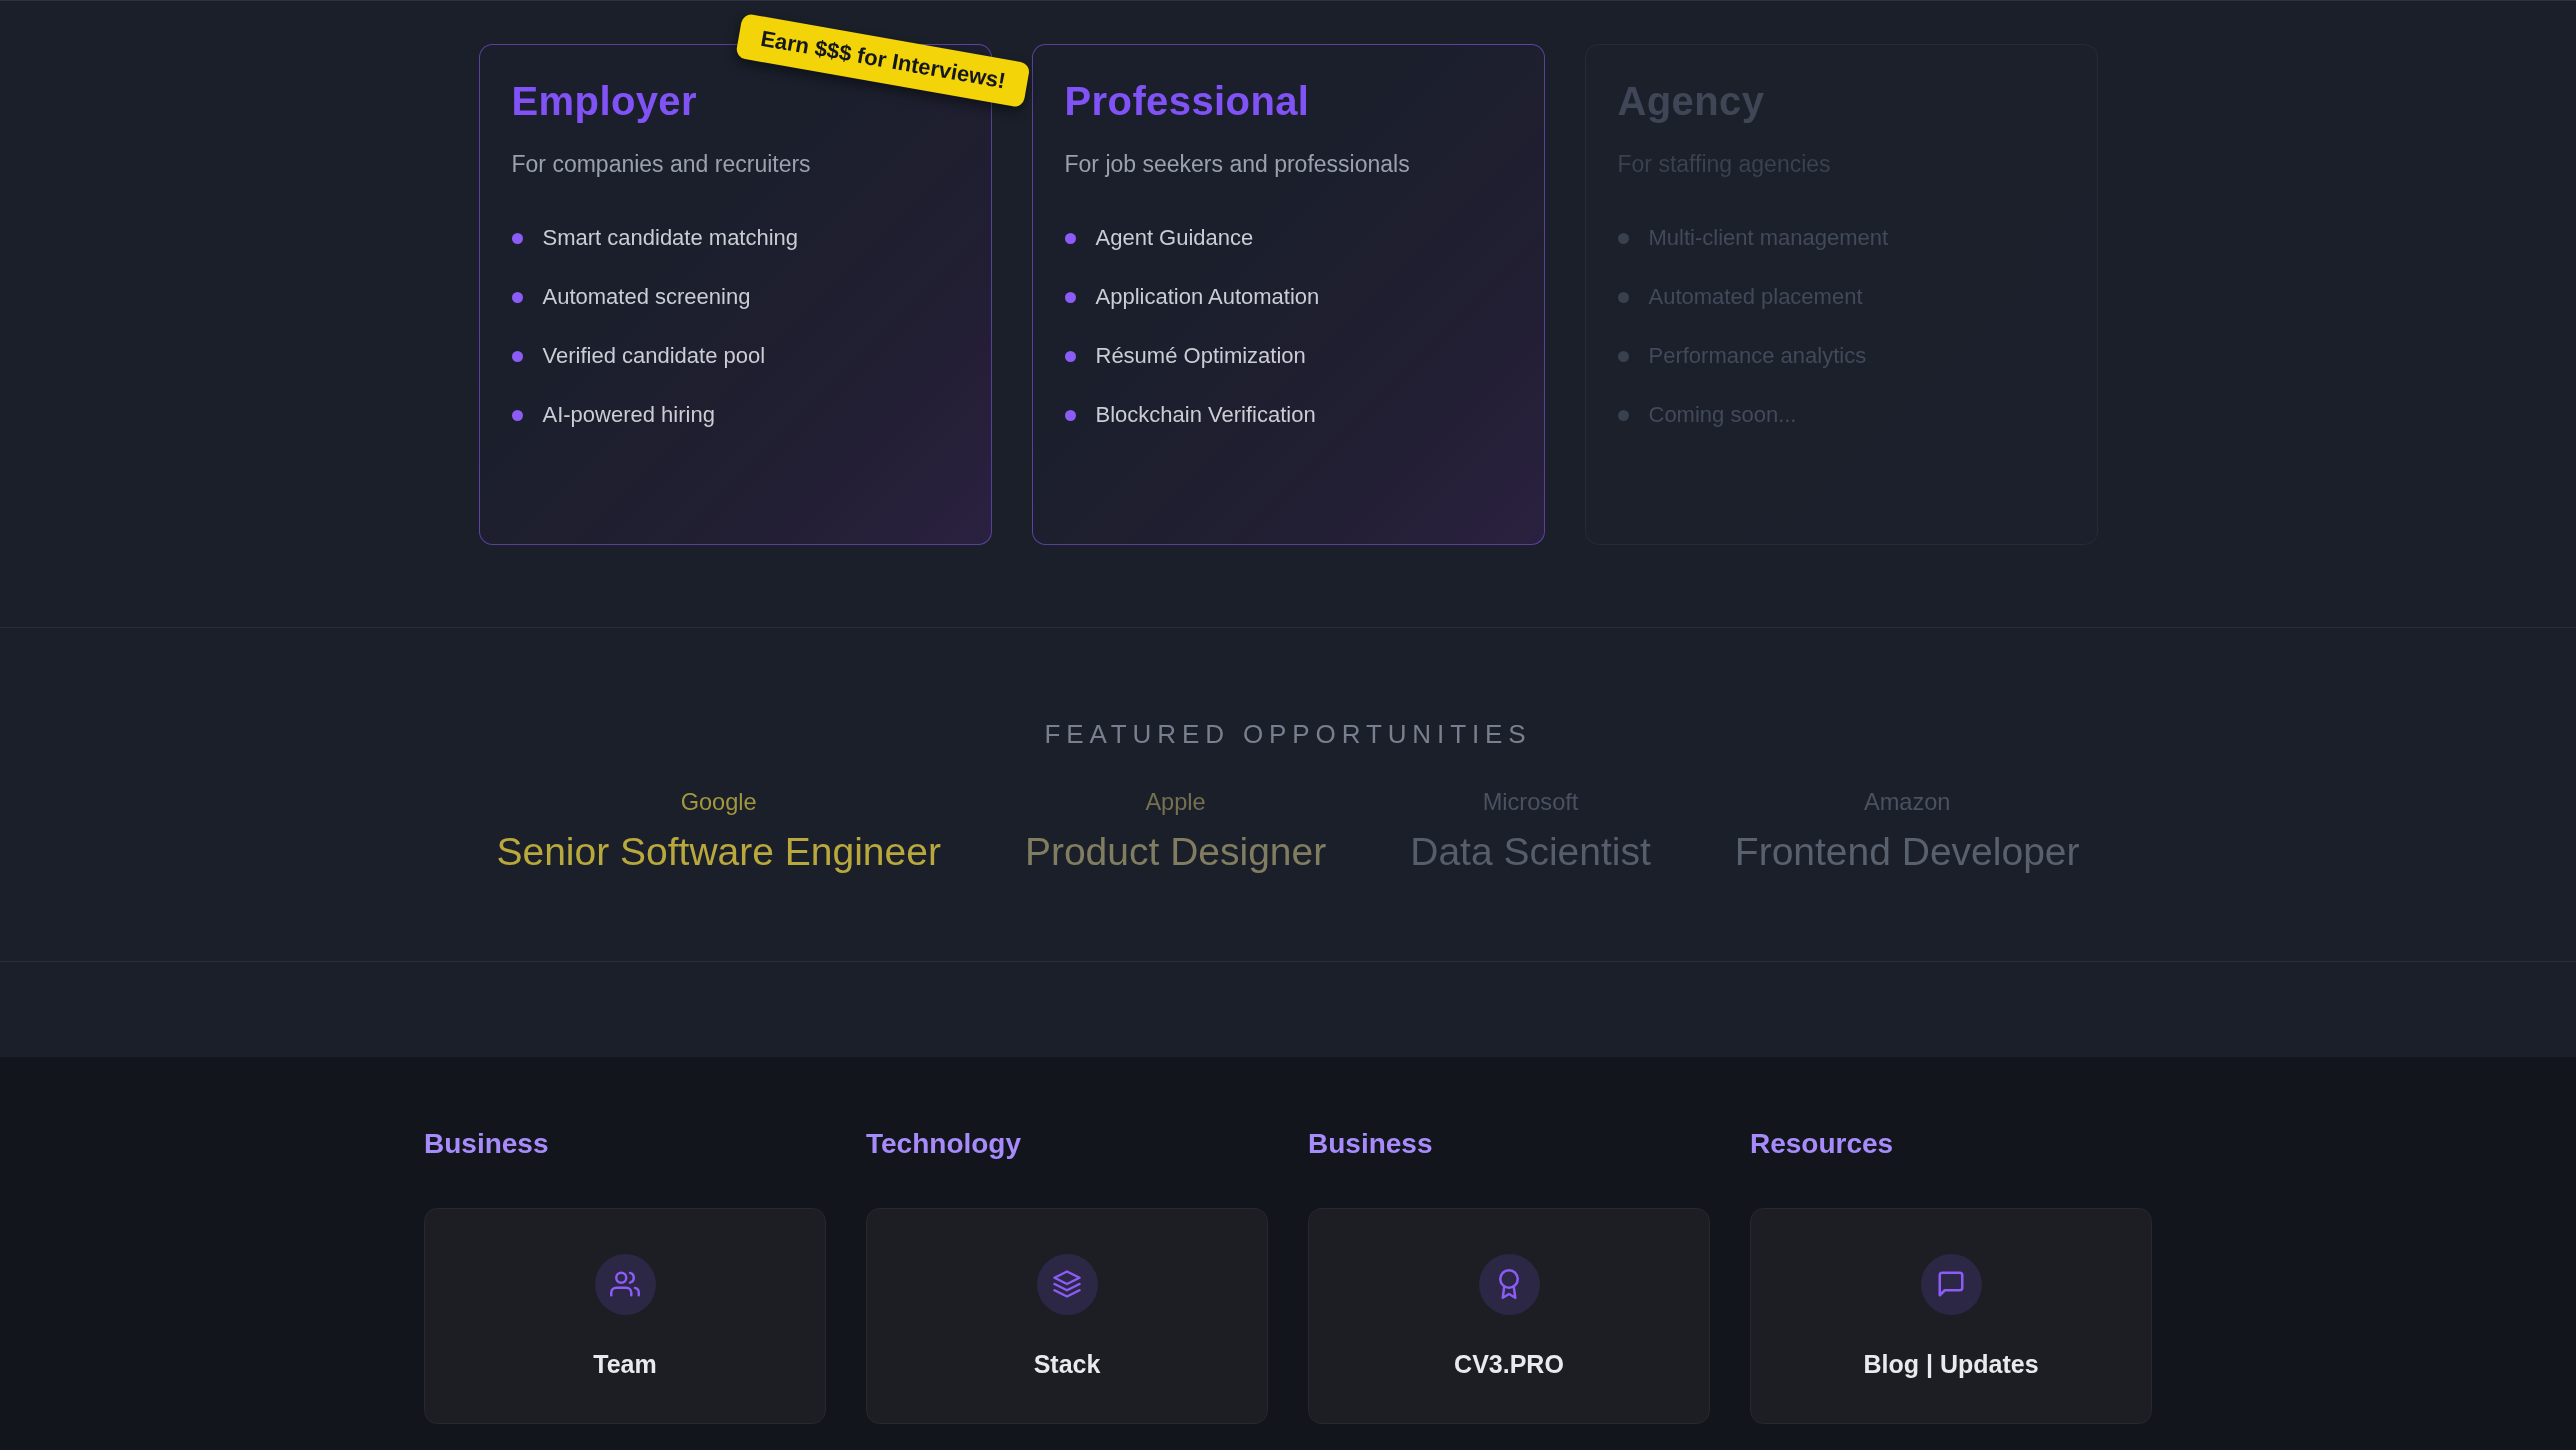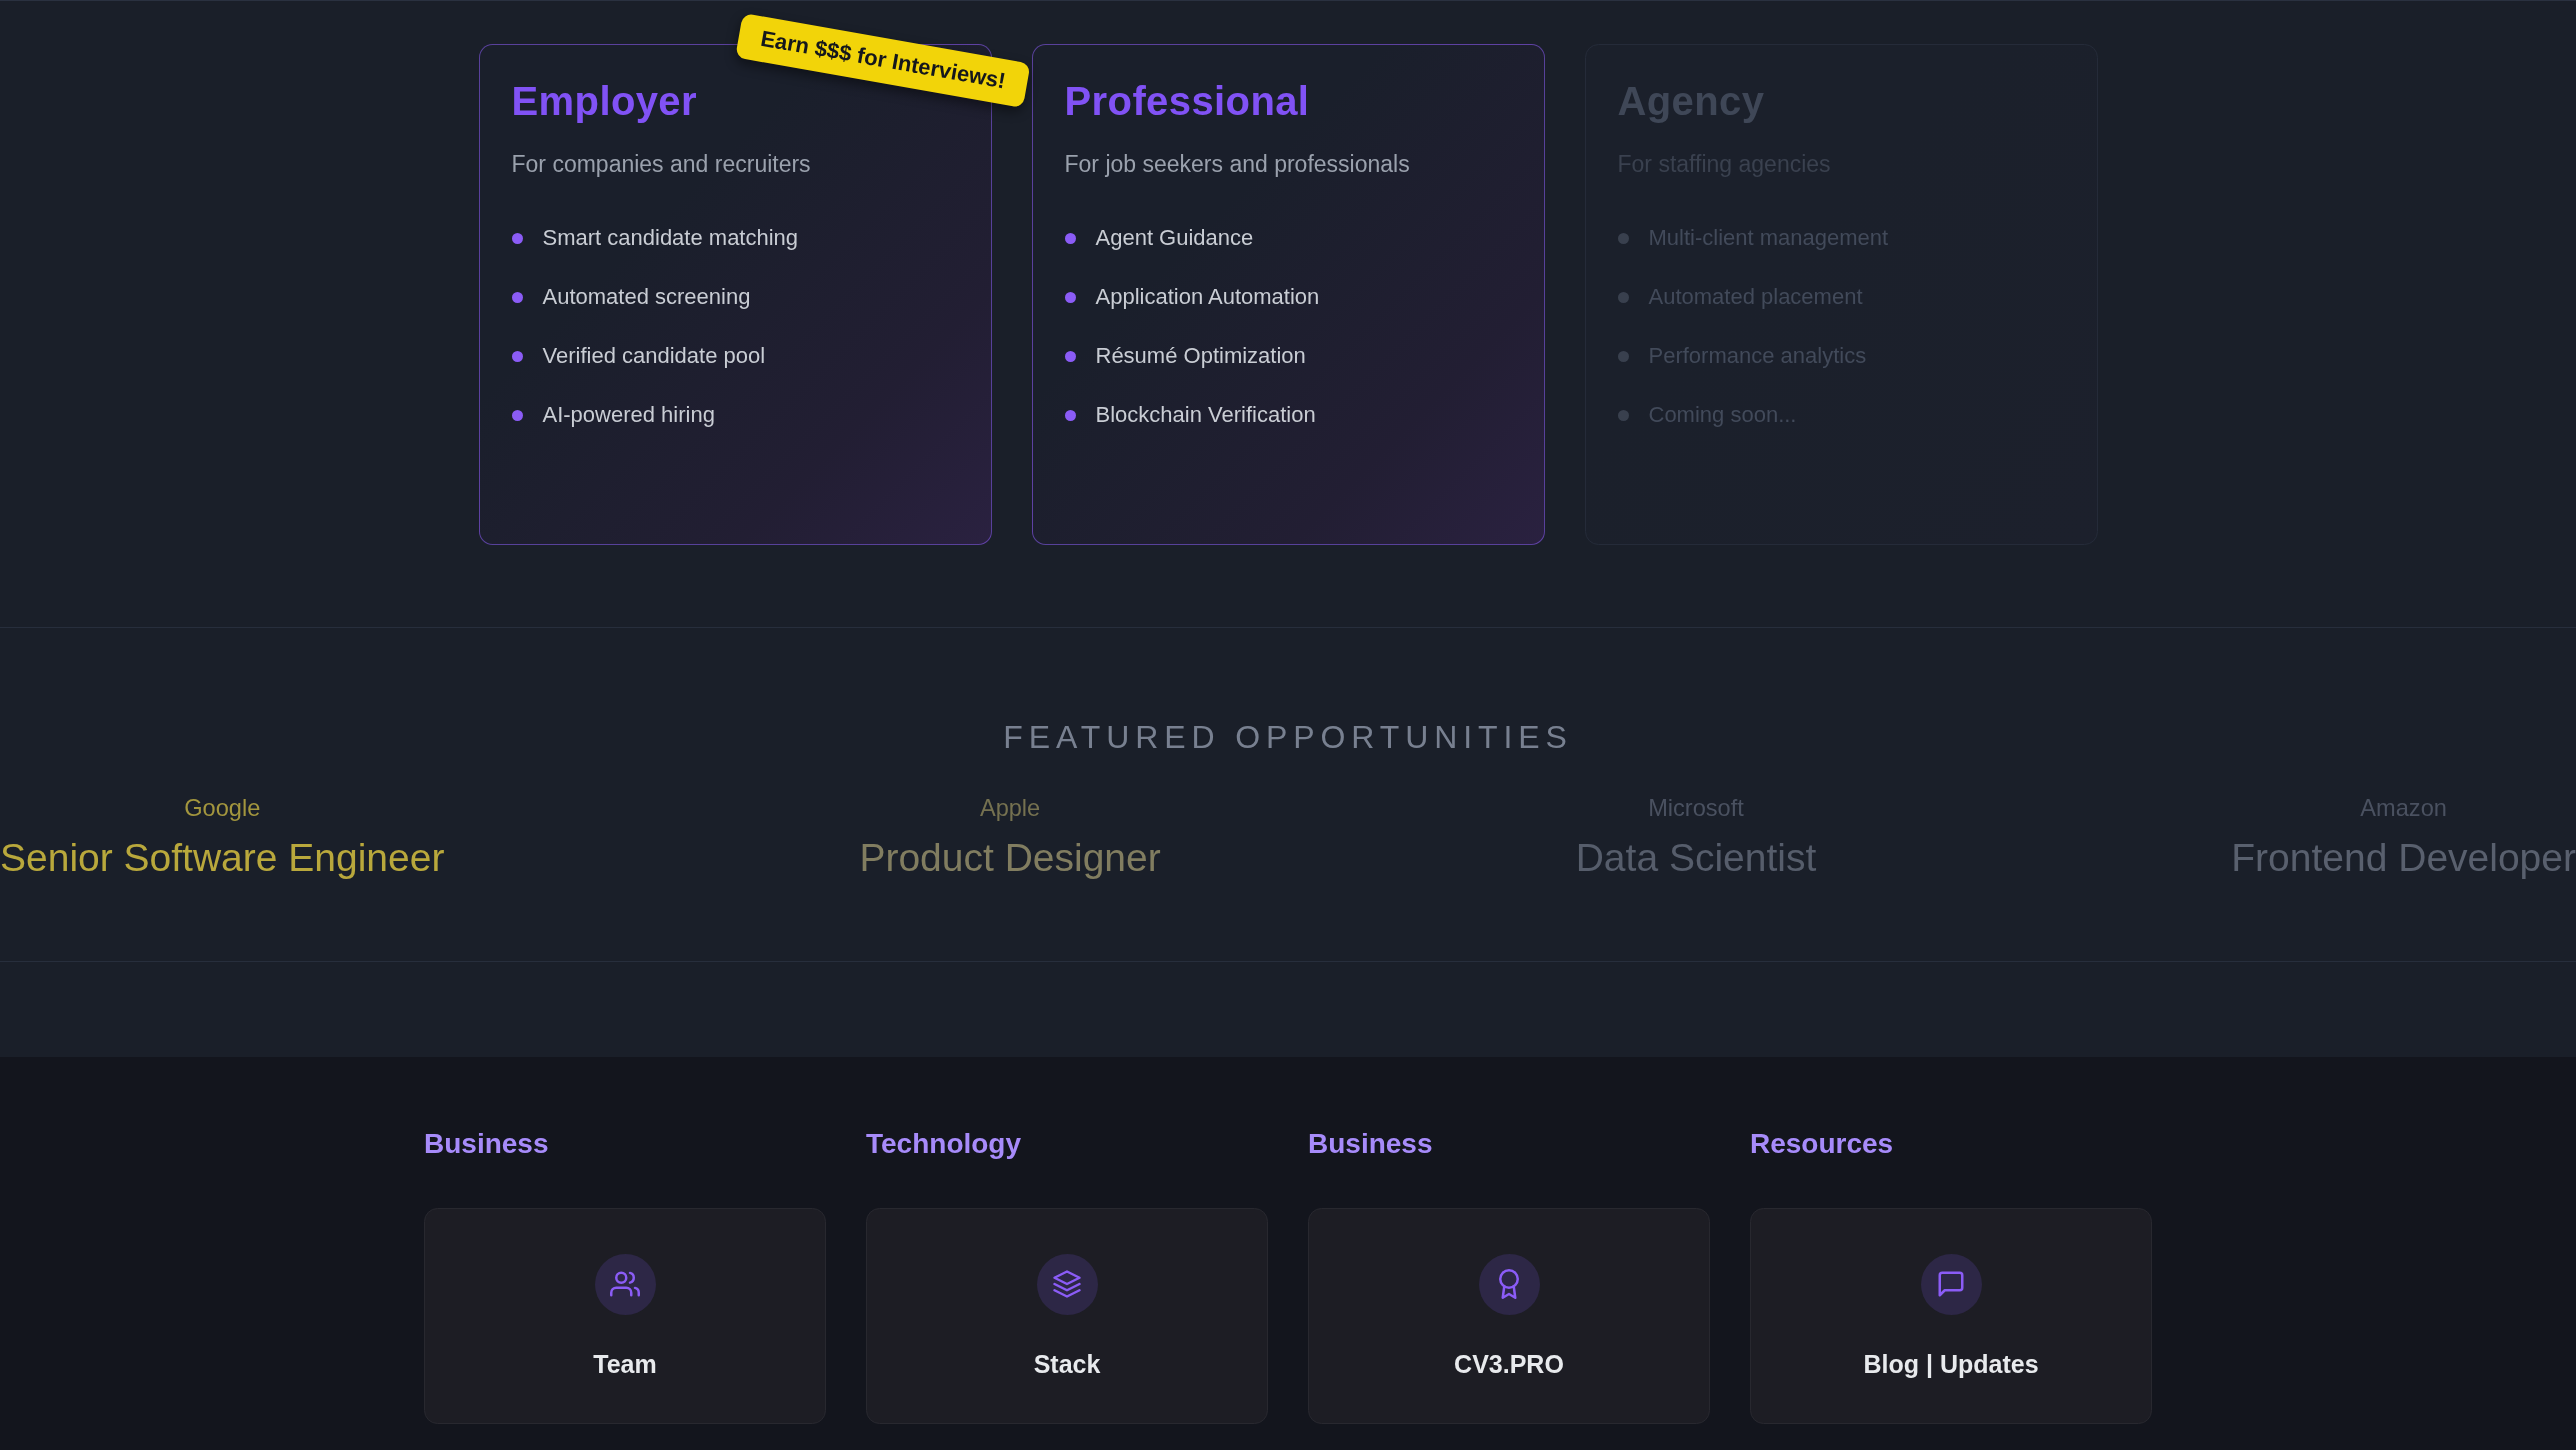--- a/index.html
+++ b/index.html
@@ -85,29 +85,29 @@
   }
 
   
   .section-featured {
     height: 334px;
     border-bottom: 0.8px solid #272e3c;
     text-align: center;
     padding-top: 91px;
   }
   .featured-heading {
-    font-size: 32px;
+    font-size: 26px;
     font-weight: normal;
     letter-spacing: 5.9px;
     color: #788090;
     margin-bottom: 39px;
   }
   .jobs-row {
     display: flex;
-    justify-content: space-between;
+    justify-content: center;
     align-items: flex-start;
     gap: 84px;
   }
   .job-item { text-align: center; }
   .job-company { font-size: 23.6px; margin-bottom: 14.3px; }
   .job-title { font-size: 39px; }
 
   
   .section-strip { height: 95px; }
 

